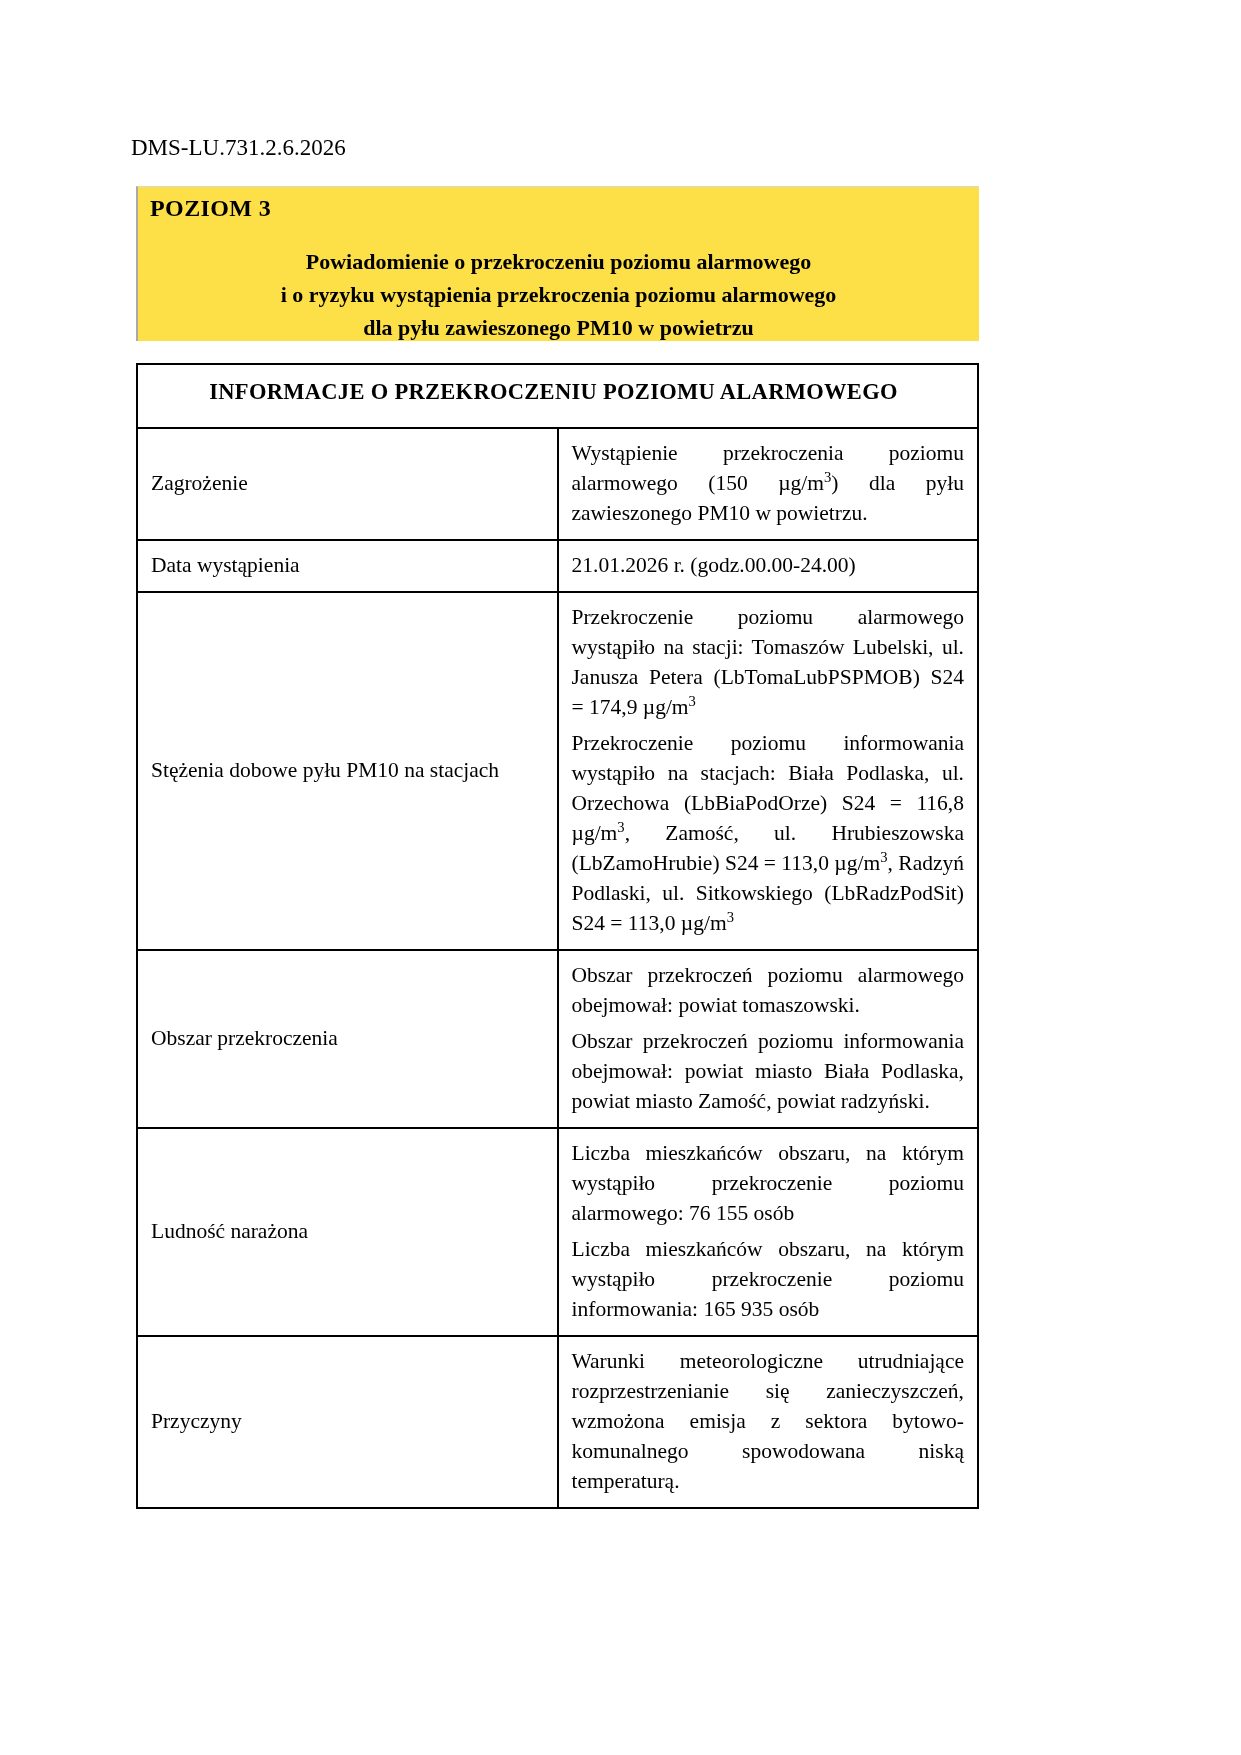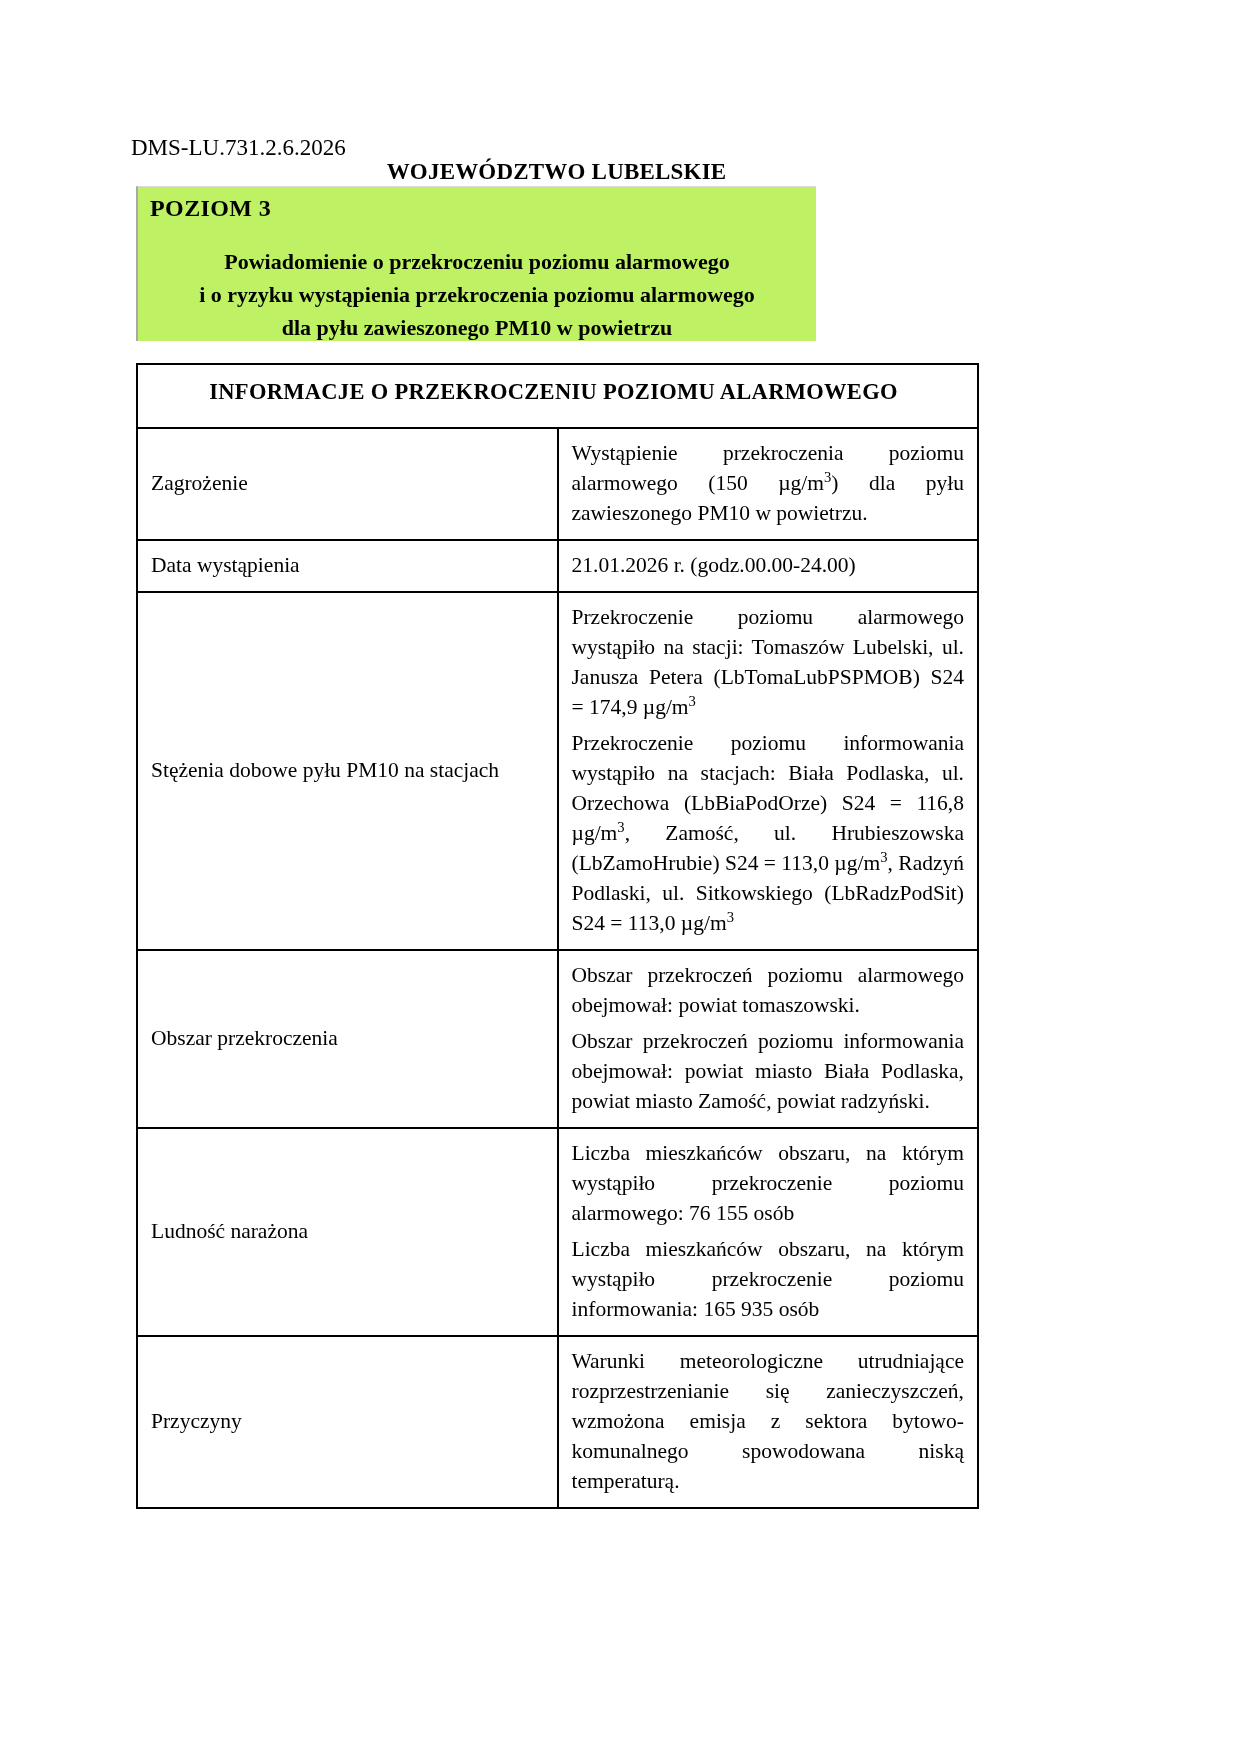--- a/index.html
+++ b/index.html
@@ -42,23 +42,23 @@
     font-weight: bold;
     line-height: 28px;
     letter-spacing: 0.2px;
   }
 
   
   .alert-banner {
     position: absolute;
     left: 136px;
     top: 186px;
-    width: 680px;
+    width: 843px;
     height: 155px;
-    background: #bef264;
+    background: #fde047;
     box-sizing: border-box;
     border-left: 2px solid #a9a9a9;
     border-top: 1px solid #d9d9d9;
   }
   .alert-level {
     position: absolute;
     left: 12px;
     top: 8px;
     font-size: 24px;
     font-weight: bold;
@@ -130,21 +130,20 @@
     line-height: 0;
   }
 </style>
 </head>
 <body>
 
 <div class="page">
 
   <div class="doc-ref">DMS-LU.731.2.6.2026</div>
 
-  <div class="voivodeship-title">WOJEWÓDZTWO LUBELSKIE</div>
 
   <div class="alert-banner">
     <div class="alert-level">POZIOM 3</div>
     <div class="alert-lines">
       <div>Powiadomienie o przekroczeniu poziomu alarmowego</div>
       <div>i o ryzyku wystąpienia przekroczenia poziomu alarmowego</div>
       <div>dla pyłu zawieszonego PM10 w powietrzu</div>
     </div>
   </div>
 

